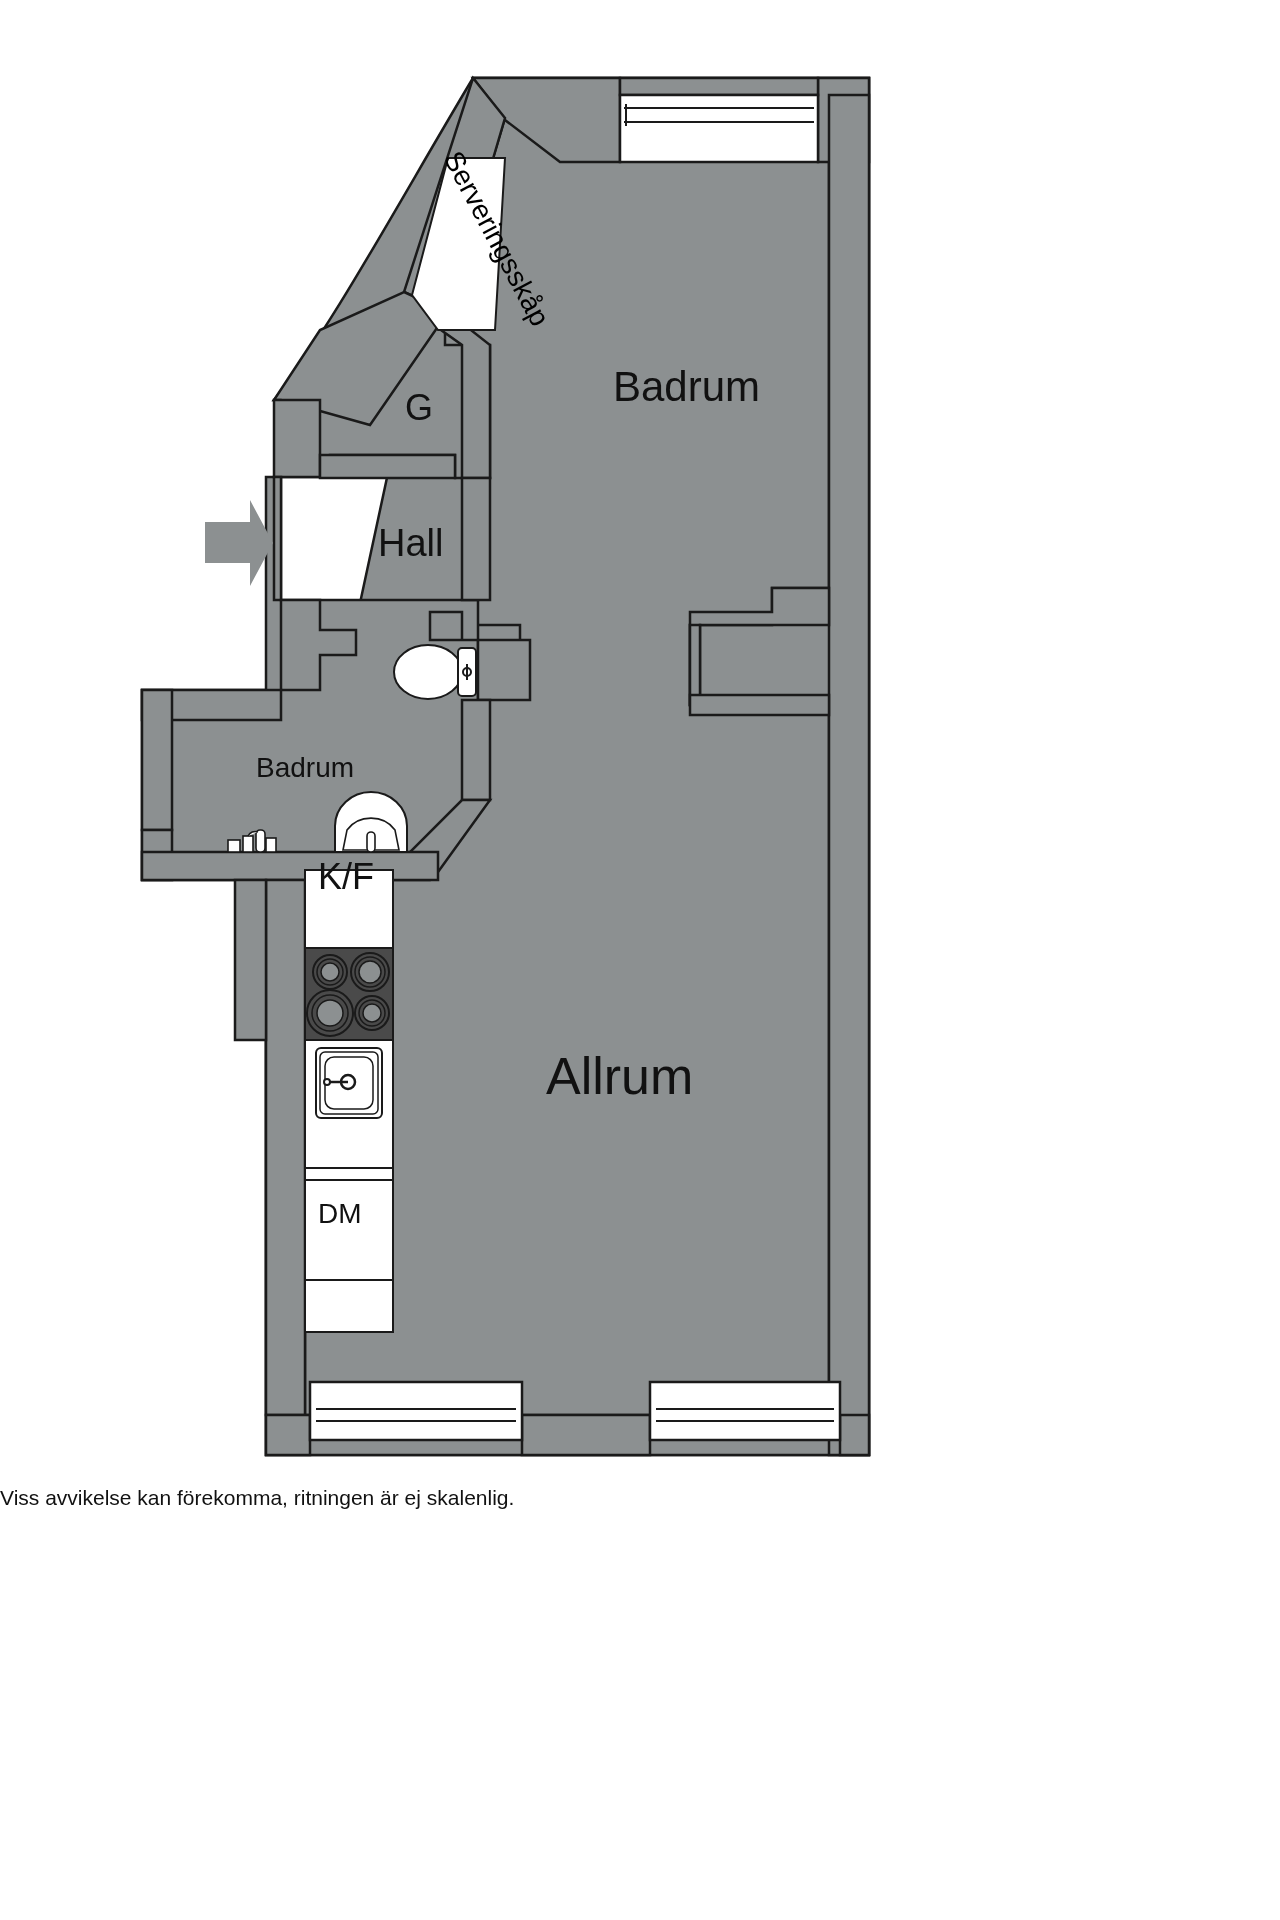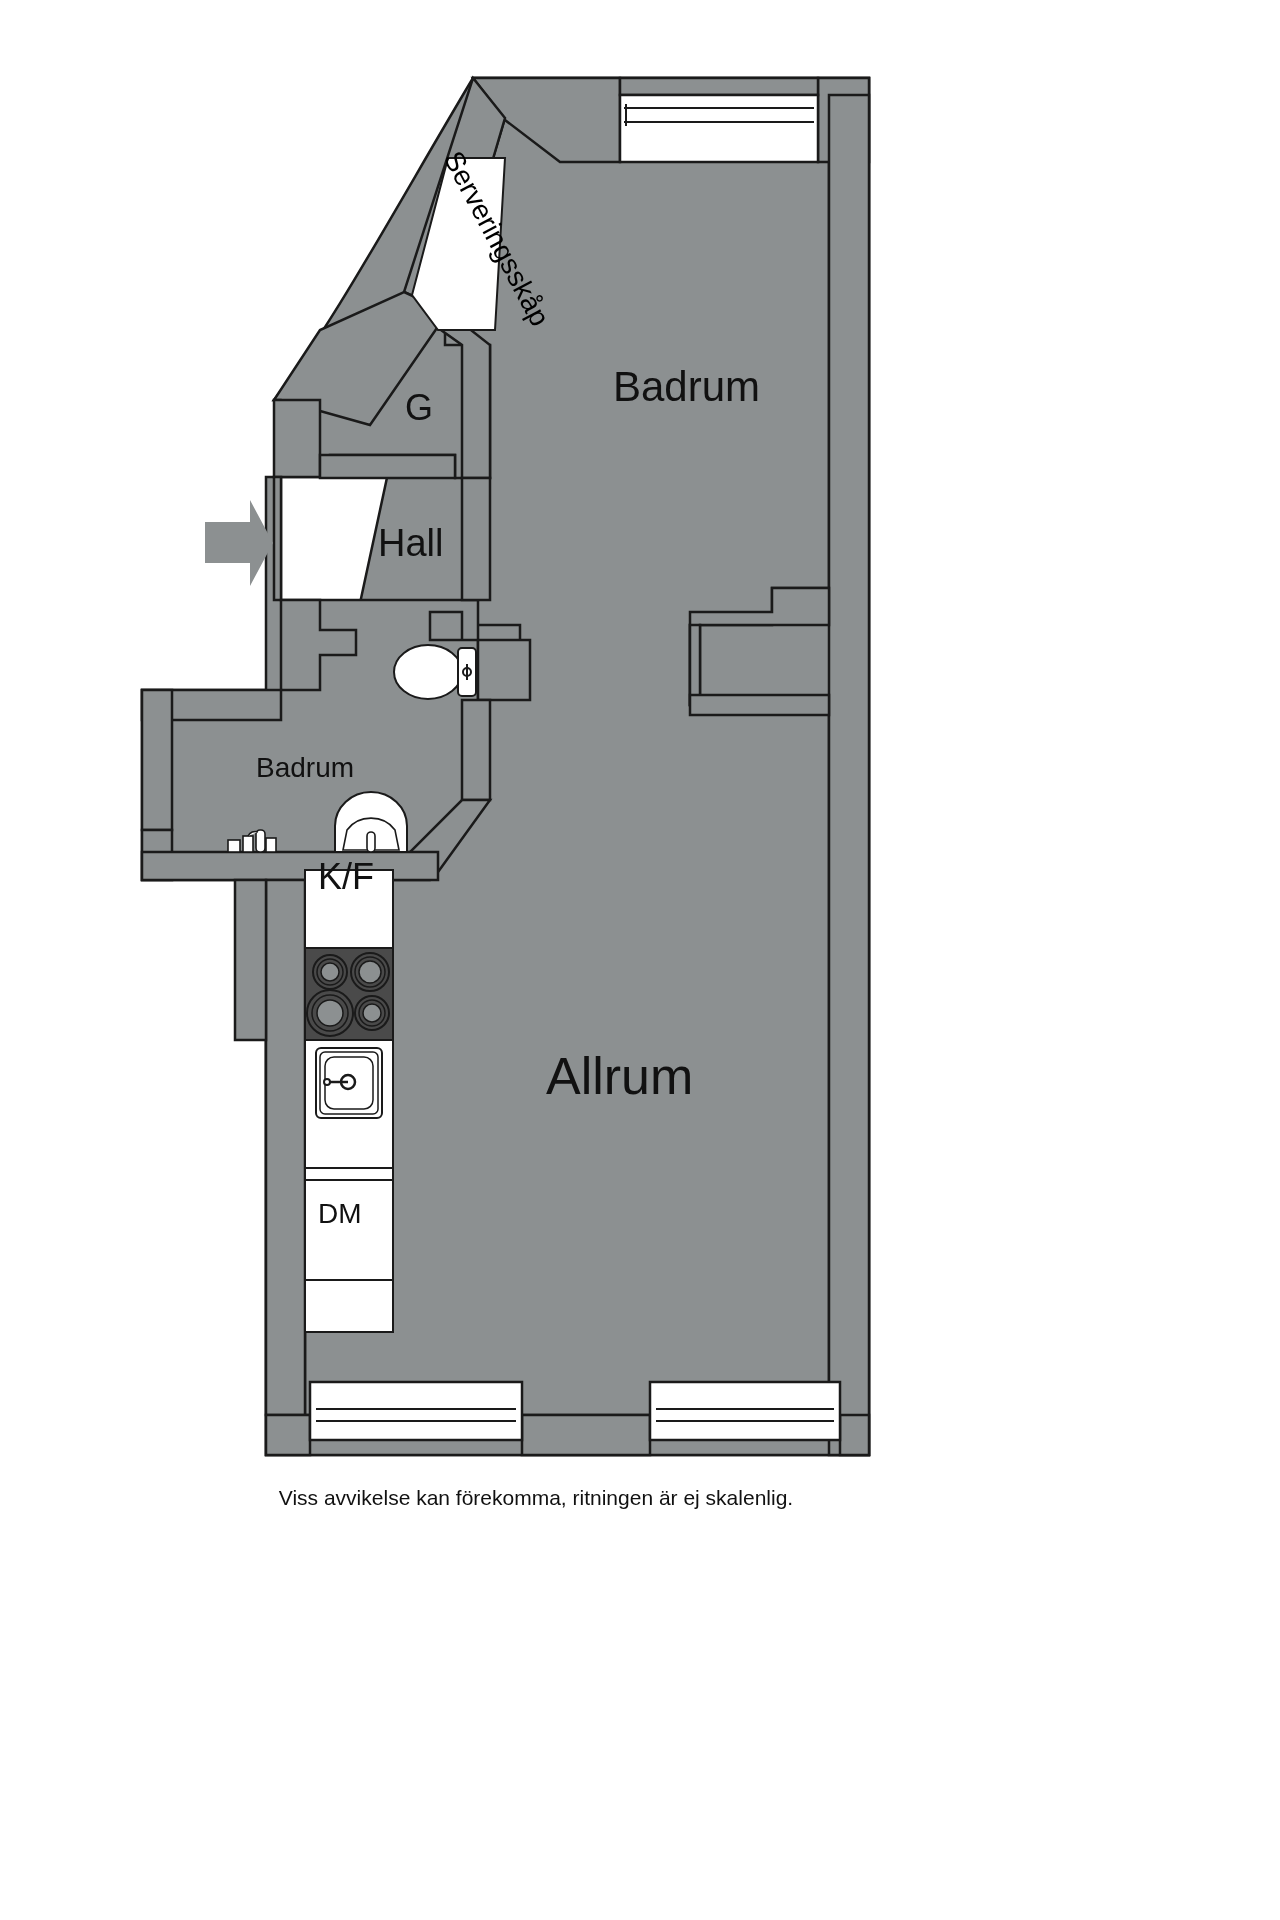--- a/index.html
+++ b/index.html
@@ -10,21 +10,21 @@
              color:#111;white-space:nowrap;font-weight:400;}
   #lbl-sovrum{left:613px;top:363px;font-size:42px;}
   #lbl-hall{left:350px;top:522px;font-size:38px;margin-left:28px;}
   #lbl-g{left:405px;top:387px;font-size:36px;}
   #lbl-badrum{left:256px;top:752px;font-size:28px;}
   #lbl-allrum{left:546px;top:1046px;font-size:52px;}
   #lbl-kf{left:318px;top:856px;font-size:36px;}
   #lbl-dm{left:318px;top:1198px;font-size:28px;}
   #lbl-serv{position:absolute;left:465px;top:146px;font-size:28px;
             transform:rotate(62deg);transform-origin:0 0;white-space:nowrap;}
-  #footer{position:absolute;left:0;top:1486px;width:1072px;text-align:center;
+  #footer{position:absolute;left:0;top:1486px;width:1072px;
           font-size:21px;color:#111;font-family:"Liberation Sans",sans-serif;}
 </style>
 </head>
 <body>
 
 <svg id="plan" viewBox="0 0 1280 1920">
 
   <g>
 
     <path fill="#8c9091" stroke="#1a1a1a" stroke-width="2.5" fill-rule="evenodd" d="

